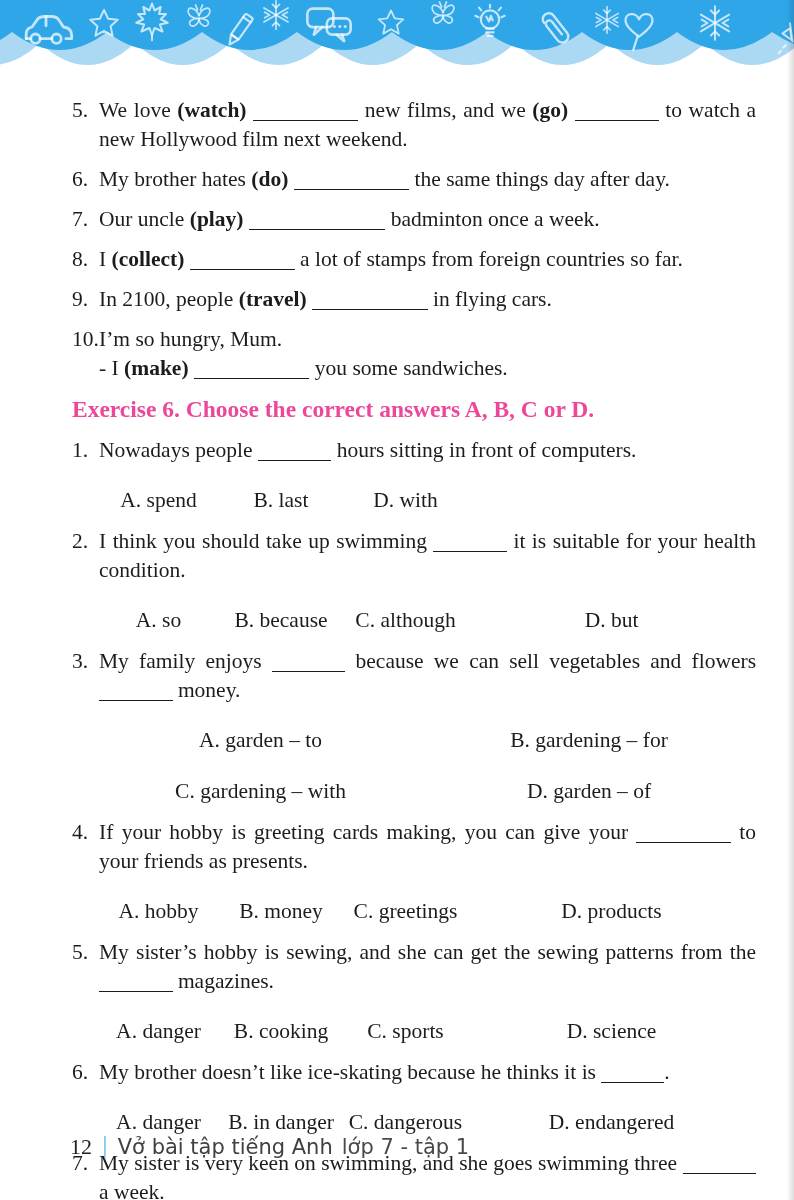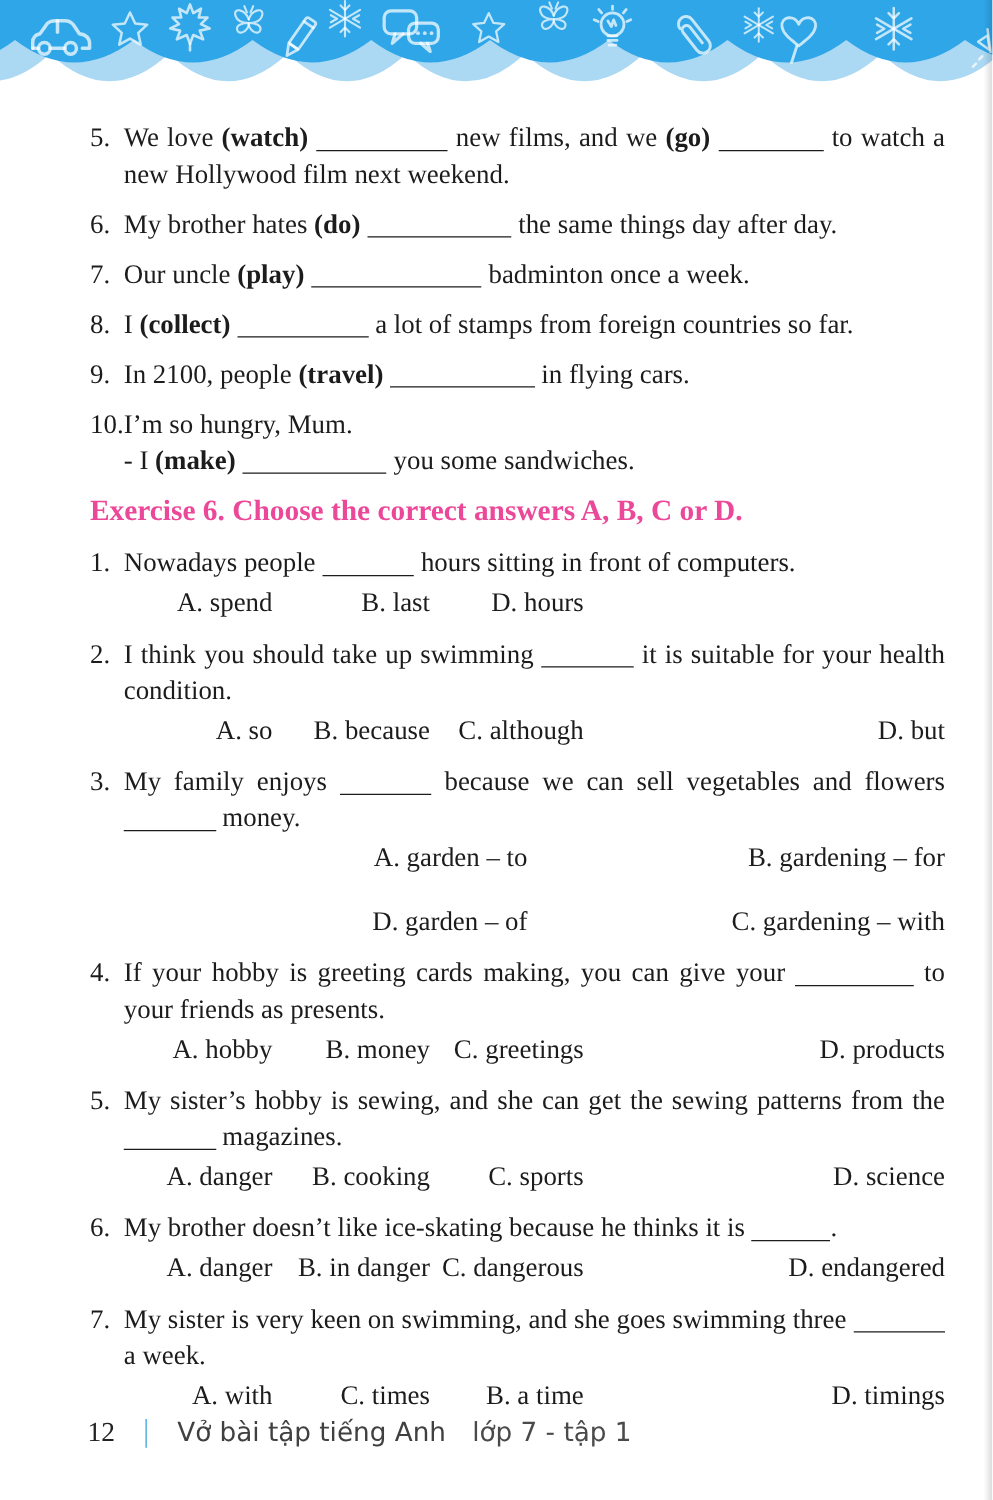--- a/index.html
+++ b/index.html
@@ -9,23 +9,23 @@
   .hdr svg{display:block;}
   .ic{stroke:#ffffff;stroke-opacity:.72;fill:none;stroke-width:2.4;stroke-linecap:round;stroke-linejoin:round;}
   .dot{fill:#ffffff;fill-opacity:.72;stroke:none;}
   .main{position:absolute;top:0;left:0;width:794px;box-sizing:border-box;padding:96px 38px 0 72px;}
   .item{display:flex;margin-bottom:11px;}
   .num{flex:0 0 27px;font-size:21.5px;line-height:29px;}
   .itembody{flex:1;font-size:21.5px;line-height:29px;text-align:justify;}
   .itembody b{font-weight:700;}
   .blank{display:inline-block;height:4px;border-bottom:1.7px solid #1c1c1c;vertical-align:-4px;}
   .ex-title{margin:2px 0 12px 0;font-size:23.5px;line-height:30px;color:#ec4899;font-weight:700;}
-  .opts{display:grid;grid-template-columns:119px 126px 123px 1fr;margin-top:2px;line-height:31px;font-size:21.5px;text-align:right;font-family:Liberation Serif, serif;}
+  .opts{display:grid;grid-template-columns:119px 126px 123px 1fr;margin-top:20px;line-height:31px;font-size:21.5px;text-align:center;font-family:Liberation Serif, serif;}
   .opts.two{grid-template-columns:323px 1fr;row-gap:20px;}
-  .footer{position:absolute;left:70px;top:1133px;display:flex;align-items:baseline;gap:21px;}
+  .footer{position:absolute;left:70px;top:1133px;display:flex;align-items:baseline;gap:9px;}
   .footer .pg{font-size:22px;color:#222;}
   .footer .sep{color:#45aadf;font-family:"DejaVu Sans","Liberation Sans",sans-serif;font-weight:300;font-size:23px;}
   .footer .bt{color:#404040;font-family:"DejaVu Sans","Liberation Sans",sans-serif;font-size:21px;}
   .footer .bs{color:#4a4a4a;font-family:"DejaVu Sans","Liberation Sans",sans-serif;font-size:21px;}
   .edge{position:absolute;top:0;right:0;width:7px;height:1200px;
         background:linear-gradient(90deg,rgba(0,0,0,0),rgba(0,0,0,.14));}
 </style>
 </head>
 <body>
 
@@ -182,21 +182,21 @@
       </div>
     <h2 class="ex-title">Exercise 6. Choose the correct answers A, B, C or D.</h2>
     <div>
         <div class="item">
           <span class="num">1.</span>
           <div class="itembody">
             <div class="line">Nowadays people <span class="blank" style="width:73.5px"></span> hours sitting in front of computers.</div>
             <div class="opts">
               <span>A. spend</span>
               <span>B. last</span>
-              <span>D. hours</span>
+              <span>D. with</span>
             </div>
           </div>
         </div>
         <div class="item">
           <span class="num">2.</span>
           <div class="itembody">
             <div class="line">I think you should take up swimming <span class="blank" style="width:73.5px"></span> it is suitable for your health condition.</div>
             <div class="opts">
               <span>A. so</span>
               <span>B. because</span>
@@ -205,22 +205,22 @@
             </div>
           </div>
         </div>
         <div class="item">
           <span class="num">3.</span>
           <div class="itembody">
             <div class="line">My family enjoys <span class="blank" style="width:73.5px"></span> because we can sell vegetables and flowers <span class="blank" style="width:73.5px"></span> money.</div>
             <div class="opts two">
               <span>A. garden – to</span>
               <span>B. gardening – for</span>
+              <span>C. gardening – with</span>
               <span>D. garden – of</span>
-              <span>C. gardening – with</span>
             </div>
           </div>
         </div>
         <div class="item">
           <span class="num">4.</span>
           <div class="itembody">
             <div class="line">If your hobby is greeting cards making, you can give your <span class="blank" style="width:94.5px"></span> to your friends as presents.</div>
             <div class="opts">
               <span>A. hobby</span>
               <span>B. money</span>

